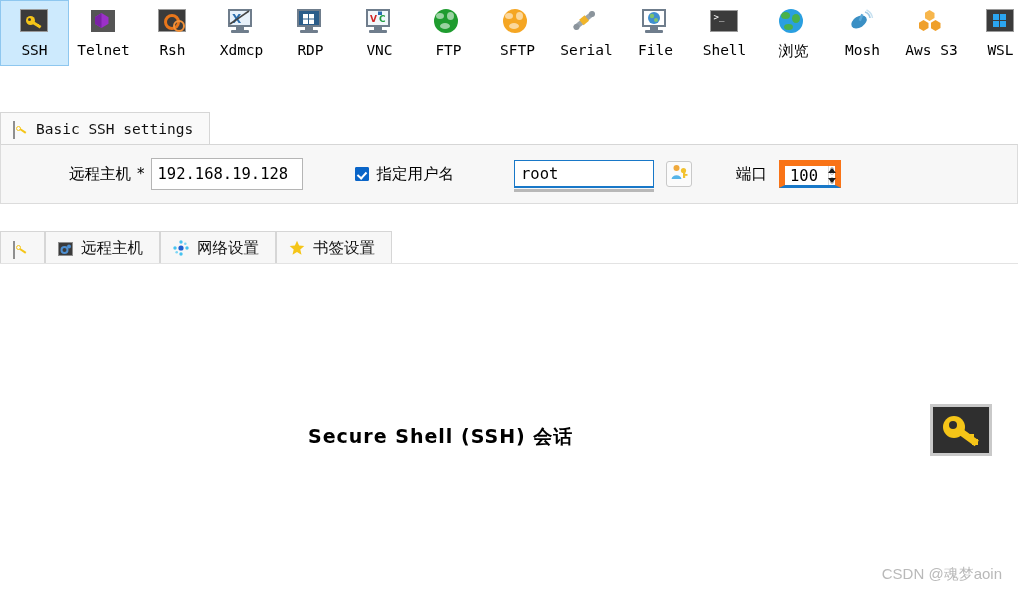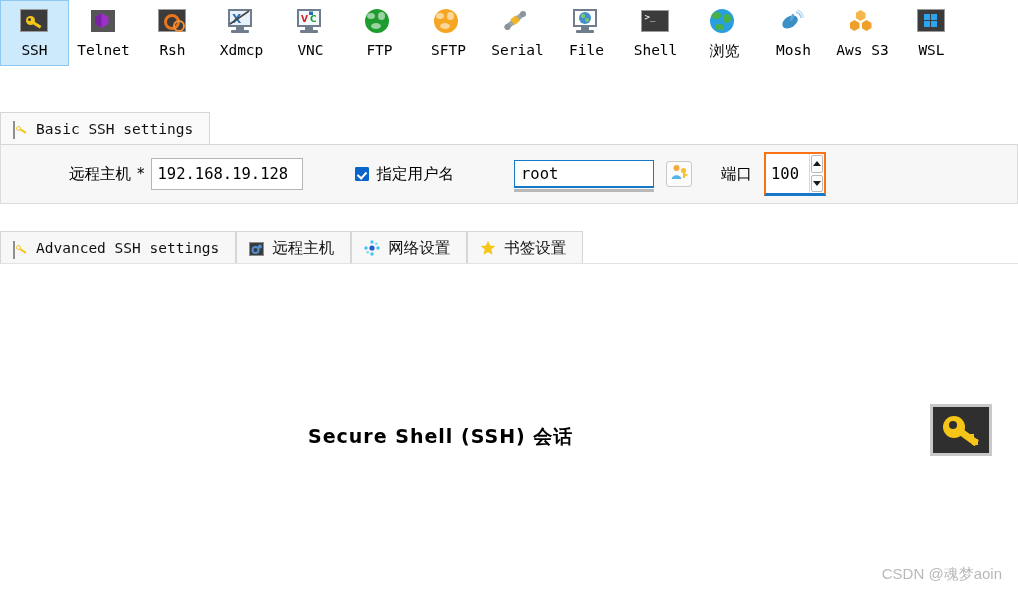--- a/index.html
+++ b/index.html
@@ -341,23 +341,23 @@
     box-sizing: border-box;
     position: relative;
     display: flex;
     align-items: center;
     justify-content: center;
   }
 
   .spinner-wrap {
     display: flex;
     align-items: stretch;
-    border: 2px solid #f97316;
+    border: 6px solid #f97316;
     background: #fff;
-    height: 44px;
+    height: 28px;
     box-sizing: border-box;
     position: relative;
   }
   .spinner-wrap.focused { border-bottom: 3px solid #1878c8; }
   .spin-input {
     font-family: "DejaVu Sans Mono", monospace;
     font-size: 15.5px;
     border: none;
     outline: none;
     width: 36px;
@@ -516,20 +516,36 @@
           <div class="base"></div>
         <svg width="26" height="24" style="position:absolute;left:0;top:0;">
           <text x="5" y="14" font-family="DejaVu Sans" font-size="12" font-weight="bold" fill="#2e6fad">X</text>
           <line x1="3" y1="15" x2="22" y2="2" stroke="#444" stroke-width="1.6"></line>
         </svg>
       </div>
     </div>
     <div class="tb-label">Xdmcp</div>
   </div>
 
+  <div class="tb-item">
+    <div class="tb-icon">
+      <div class="mon">
+        <div class="screen" style="background:#2b5d8a;"></div>
+        <div class="stand"></div>
+          <div class="base"></div>
+        <svg width="26" height="24" style="position:absolute;left:0;top:0;">
+          <rect x="7" y="5" width="5" height="4.5" fill="#ffffff"></rect>
+          <rect x="13" y="5" width="5" height="4.5" fill="#ffffff"></rect>
+          <rect x="7" y="10.5" width="5" height="4.5" fill="#ffffff"></rect>
+          <rect x="13" y="10.5" width="5" height="4.5" fill="#ffffff"></rect>
+        </svg>
+      </div>
+    </div>
+    <div class="tb-label">RDP</div>
+  </div>
 
   <div class="tb-item">
     <div class="tb-icon">
       <div class="mon">
         <div class="screen" style="background:#f2f7fb;"></div>
         <div class="stand"></div>
           <div class="base"></div>
         <svg width="26" height="24" style="position:absolute;left:0;top:0;">
           <text x="5" y="13" font-family="DejaVu Sans" font-size="9" font-weight="bold" fill="#d02424">V</text>
           <text x="14" y="13" font-family="DejaVu Sans" font-size="9" font-weight="bold" fill="#1d9b3e">C</text>
@@ -681,39 +697,38 @@
       <svg width="18" height="18">
         <circle cx="6.5" cy="5" r="3" fill="#f0a93c"></circle>
         <path d="M1.5 16 a5.2 5.2 0 0 1 10 0 z" fill="#56b4e8"></path>
         <circle cx="13.5" cy="7.5" r="2.6" fill="#f2c230"></circle>
         <rect x="13" y="9" width="2.2" height="6" fill="#f2c230"></rect>
         <rect x="15" y="11" width="2.5" height="1.8" fill="#f2c230"></rect>
       </svg>
     </span>
   </span>
 
-  <span class="field-label" style="margin-left:29px;">端口</span>
+  <span class="field-label" style="margin-left:44px;">端口</span>
   <span class="spinner-wrap focused" style="margin-left:12px;width:62px;">
     <input class="spin-input" type="text" value="100" style="">
     <span class="spin-btns">
       <span class="spin-btn">
         <span class="arrow-up"></span>
       </span>
       <span class="spin-btn">
         <span class="arrow-dn"></span>
       </span>
     </span>
   </span>
 </div>
 
 <div class="lower-tabs">
 
   <div class="tab">
     <span class="tab-icon-sm"><span class="keysm"></span></span>
-    <span class="tlabel">Advanced SSH settings</span>
   </div>
 
   <div class="tab">
     <span class="tab-icon-sm">
       <span style="display:block;width:15px;height:14px;background:#3b3b3b;border:1px solid #8f8f8f;box-sizing:border-box;position:relative;">
         <svg width="13" height="12" style="position:absolute;left:0;top:0;">
           <circle cx="5.5" cy="7" r="3" fill="none" stroke="#4d8fd1" stroke-width="2"></circle>
           <circle cx="10" cy="3.5" r="2" fill="#4d8fd1"></circle>
         </svg>
       </span>

